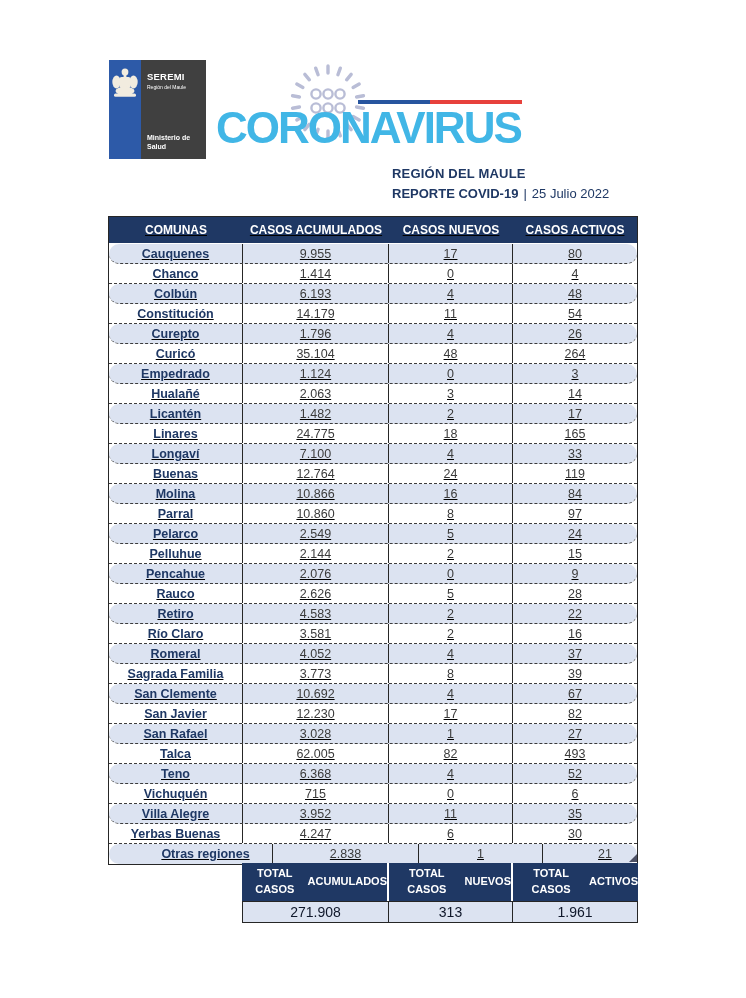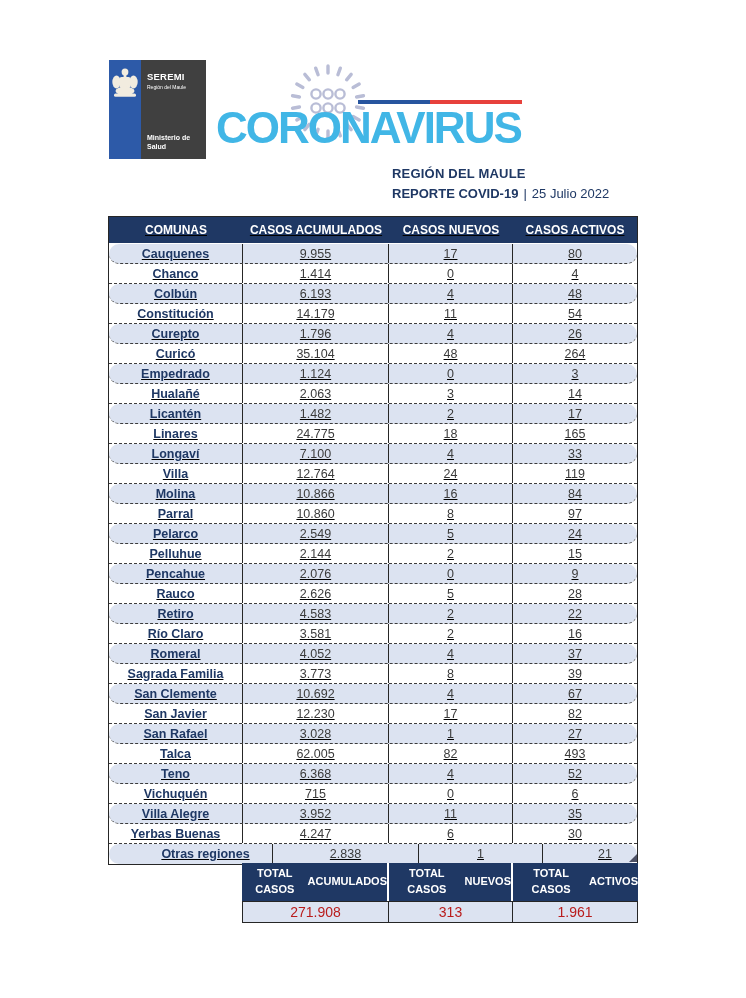--- a/index.html
+++ b/index.html
@@ -60,21 +60,21 @@
                  display:grid; grid-template-columns:147px 124px 125px; background:#1f3864; }
   .thcell { display:flex; flex-direction:row; align-items:center; justify-content:center;
             color:#ffffff; font-weight:bold; font-size:11px; line-height:1.45;
             box-sizing:border-box; text-align:center; }
   .thcell:not(:last-child) { border-right:2px solid #ffffff; }
 
   .totals-values { position:absolute; left:242px; top:901px; width:396px; height:22px;
                    display:grid; grid-template-columns:146px 124px 124px; background:#dce3f1;
                    border:1px solid #262626; box-sizing:border-box; }
   .tvcell { display:flex; align-items:center; justify-content:center; font-size:14px;
-            color:#b91c1c; box-sizing:border-box; }
+            color:#0f172a; box-sizing:border-box; }
   .tvcell:not(:last-child) { border-right:1px solid #262626; }
 </style>
 </head>
 <body>
 
 <div class="page">
 
   <div class="logo">
     <div class="logo-blue">
       <svg width="28" height="42" viewBox="0 0 28 42">
@@ -207,21 +207,21 @@
           <div class="cell num">18</div>
           <div class="cell num">165</div>
         </div>
         <div class="trow alt">
           <div class="cell commune">Longaví</div>
           <div class="cell num">7.100</div>
           <div class="cell num">4</div>
           <div class="cell num">33</div>
         </div>
         <div class="trow">
-          <div class="cell commune">Villa</div>
+          <div class="cell commune">Buenas</div>
           <div class="cell num">12.764</div>
           <div class="cell num">24</div>
           <div class="cell num">119</div>
         </div>
         <div class="trow alt">
           <div class="cell commune">Molina</div>
           <div class="cell num">10.866</div>
           <div class="cell num">16</div>
           <div class="cell num">84</div>
         </div>

